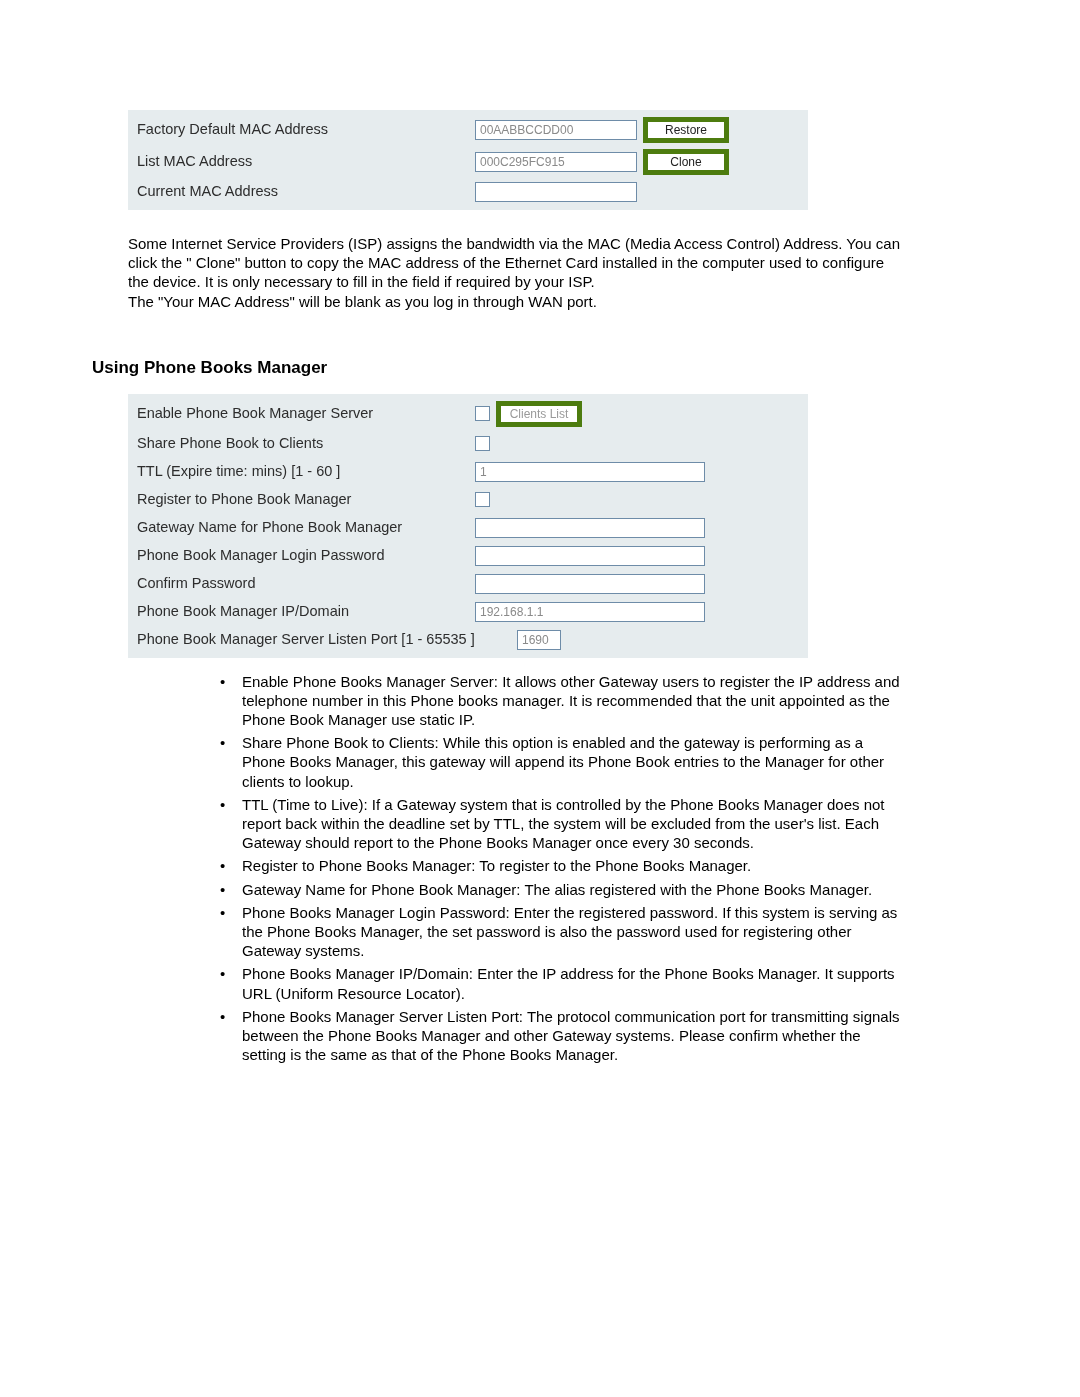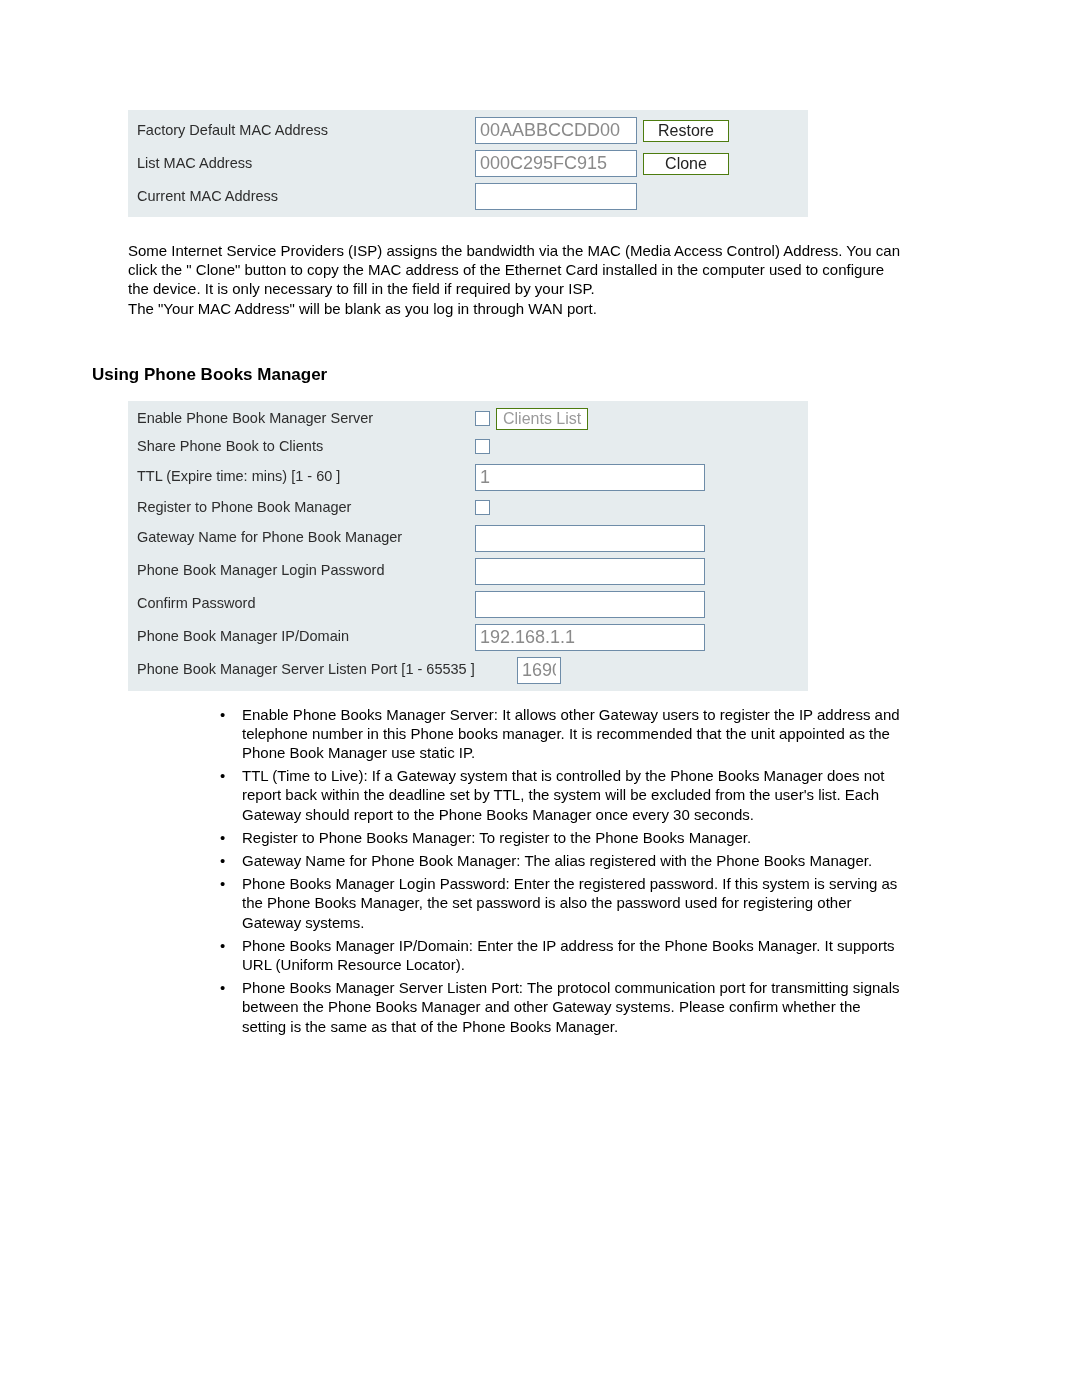--- a/index.html
+++ b/index.html
@@ -1,25 +1,25 @@
 <!DOCTYPE html>
 <html><head>
   <meta charset="utf-8">
   <style>
     * { box-sizing: border-box; margin: 0; padding: 0; }
     body { font-family: Arial, Helvetica, sans-serif; background: #fff; width: 1080px; padding: 110px 92px 120px 92px; font-size: 15px; color: #000; line-height: 1.35; }
     .form-panel { background: #e6ecee; padding: 4px 3px; margin-left: 36px; margin-right: 180px; }
     .form-row { display: flex; align-items: center; padding: 3px 6px; min-height: 28px; }
     .lbl { color: #2d2d2d; font-size: 14.5px; flex: 0 0 338px; }
     .lbl.wide { flex: 0 0 380px; }
-    .txt-input { background: #fff; border: 1px solid #6e8ca8; padding: 2px 4px; font-size: 18px; color: #8a8a8a; font-family: Arial; }
+    .txt-input { background: #fff; border: 1px solid #6e8ca8; padding: 2px 4px; font-size: 12px; color: #8a8a8a; font-family: Arial; }
     .txt-input.w162 { width: 162px; }
     .txt-input.w230 { width: 230px; }
     .txt-input.w60 { width: 44px; }
-    .btn { background: #fff; border: 1px solid #4d7c0f; padding: 1px 6px; font-size: 16px; color: #222; min-width: 86px; text-align: center; margin-left: 6px; font-family: Arial; cursor: pointer; }
+    .btn { background: #fff; border: 5px solid #4d7c0f; padding: 1px 6px; font-size: 12px; color: #222; min-width: 86px; text-align: center; margin-left: 6px; font-family: Arial; cursor: pointer; }
     .btn.disabled { color: #9a9a9a; cursor: default; }
     .chk { width: 15px; height: 15px; border: 1px solid #6e8ca8; background: #fff; display: inline-block; vertical-align: middle; }
     .para { margin-left: 36px; margin-right: 80px; margin-top: 24px; font-size: 15px; line-height: 1.28; }
     h2 { font-size: 17px; font-weight: bold; margin-top: 46px; margin-bottom: 14px; }
     ul { margin-left: 122px; margin-right: 80px; margin-top: 14px; list-style: none; padding: 0; font-size: 15px; }
     ul li { position: relative; padding-left: 28px; margin-bottom: 4px; line-height: 1.28; }
     ul li::before { content: "•"; position: absolute; left: 6px; top: 0; font-size: 15px; }
     b { font-weight: normal; }
   </style>
 </head>
@@ -84,19 +84,20 @@
     <input class="txt-input w230" value="192.168.1.1" style="">
   </div>
   <div class="form-row">
     <span class="lbl wide">Phone Book Manager Server Listen Port [1 - 65535 ]</span>
     <input class="txt-input w60" value="1690" style="">
   </div>
 </div>
 
 <ul>
   <li>Enable Phone Books Manager Server: It allows other Gateway users to register the IP address and telephone number in this Phone books manager. It is recommended that the unit appointed as the Phone Book Manager use static IP.</li>
+  <li>Share Phone Book to Clients: While this option is enabled and the gateway is performing as a Phone Books Manager, this gateway will append its Phone Book entries to the Manager for other clients to lookup.</li>
   <li>TTL (Time to Live): If a Gateway system that is controlled by the Phone Books Manager does not report back within the deadline set by TTL, the system will be excluded from the user's list. Each Gateway should report to the Phone Books Manager once every 30 seconds.</li>
   <li>Register to Phone Books Manager: To register to the Phone Books Manager.</li>
   <li>Gateway Name for Phone Book Manager: The alias registered with the Phone Books Manager.</li>
   <li>Phone Books Manager Login Password: Enter the registered password. If this system is serving as the Phone Books Manager, the set password is also the password used for registering other Gateway systems.</li>
   <li>Phone Books Manager IP/Domain: Enter the IP address for the Phone Books Manager. It supports URL (Uniform Resource Locator).</li>
   <li><span>Phone Books Manager Server Listen Port: The protocol communication port for transmitting signals between the Phone Books Manager and other Gateway systems.   Please confirm whether the setting is the same as that of the </span><b>Phone Books Manager.</b></li>
 </ul>
 
 </body></html>

